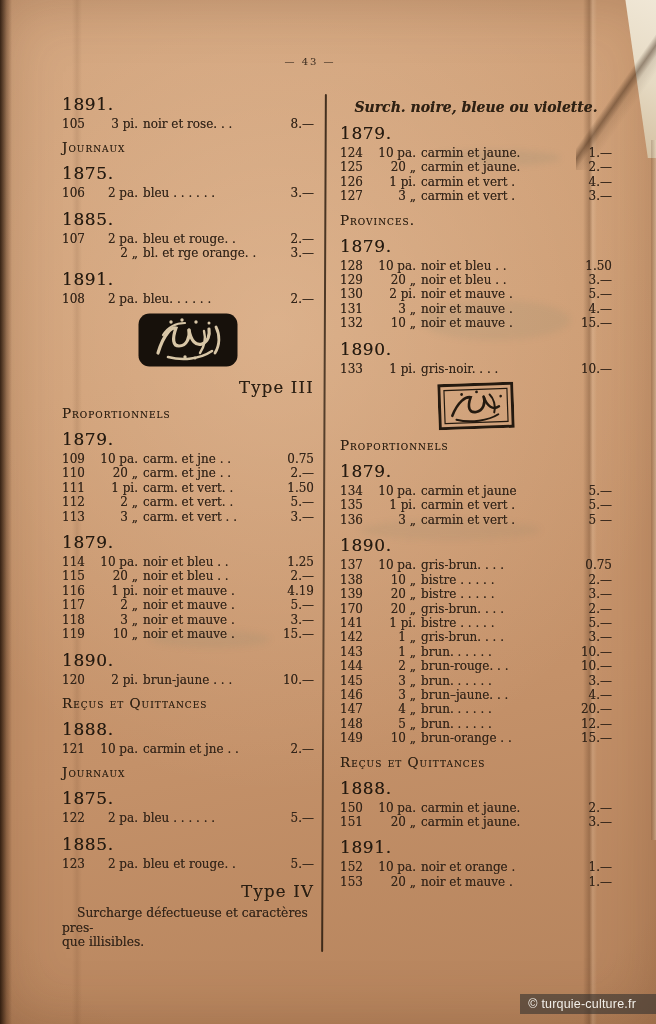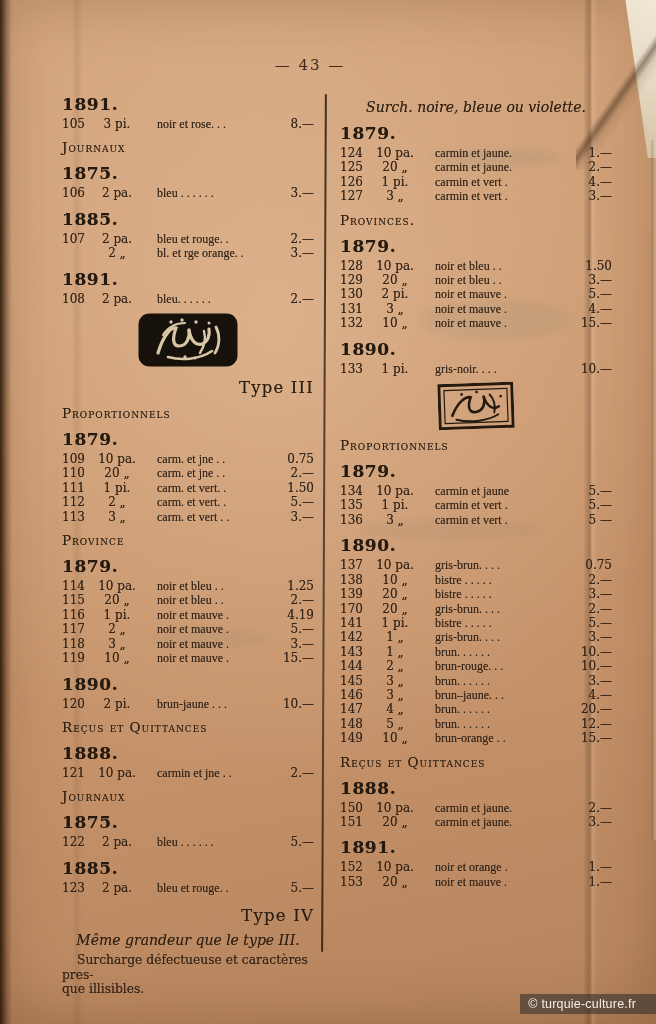--- a/index.html
+++ b/index.html
@@ -22,43 +22,43 @@
   
   .corner-fold{position:absolute;right:0;top:0;width:68px;height:158px;
     clip-path:polygon(55% 0,100% 0,100% 100%,88% 100%);
     background:linear-gradient(205deg,#f0e7d6 0%,#e6dac3 45%,#cdb795 100%);}
   .corner-fold-shadow{position:absolute;right:0;top:0;width:80px;height:170px;pointer-events:none;
     background:linear-gradient(125deg,transparent 52%,rgba(50,28,12,0.45) 56%,rgba(50,28,12,0.10) 60%,transparent 66%);}
   .right-edge-strip{position:absolute;right:0;top:140px;width:5px;height:700px;
     background:linear-gradient(90deg,rgba(60,30,12,0.30),rgba(240,228,205,0.55));opacity:.6;}
 
   .page-number{position:absolute;top:56px;left:0;width:620px;text-align:center;
-    font-size:15px;letter-spacing:2px;color:#3a2b1e;}
+    font-size:10px;letter-spacing:2px;color:#3a2b1e;}
 
   .divider{position:absolute;left:323px;top:94px;width:2px;height:858px;
     background:linear-gradient(180deg,rgba(40,25,12,0.85),rgba(40,25,12,0.65) 70%,rgba(40,25,12,0.85));
     transform:rotate(0.25deg);border-radius:2px;}
 
   .col{position:absolute;text-shadow:0 0 0.5px rgba(48,30,14,0.55);}
   .col-left{left:62px;top:86px;width:252px;}
   .col-right{left:340px;top:92px;width:272px;}
 
-  .year{font-size:17px;font-weight:bold;letter-spacing:0.6px;color:#241a10;margin:8px 0 3px;}
+  .year{font-size:17px;font-weight:normal;letter-spacing:0.6px;color:#241a10;margin:8px 0 3px;}
   .sechead{font-size:13.5px;font-variant:small-caps;letter-spacing:1px;margin:8px 0 2px;color:#2e2114;}
   .typehead{font-size:16.5px;text-align:right;letter-spacing:1.2px;margin:11px 0 3px;color:#2a1e12;}
-  .italicnote{font-size:14px;font-style:italic;font-weight:400;text-align:center;margin:7px 0 2px;color:#2e2114;}
+  .italicnote{font-size:14px;font-style:italic;font-weight:700;text-align:center;margin:7px 0 2px;color:#2e2114;}
   .smallnote{font-size:12.3px;line-height:1.18;margin-top:5px;text-indent:15px;white-space:pre-line;color:#33251a;}
   .stamp-wrap{text-align:center;margin:7px 0 2px;}
   .stamp-wrap svg{vertical-align:middle;}
   .col-right .stamp-wrap svg{transform:rotate(-2deg);}
 
   .row{display:flex;font-size:12px;line-height:14.4px;white-space:nowrap;}
   .row .num{width:34px;flex:none;}
-  .row .qty{width:42px;flex:none;text-align:center;}
-  .row .desc{flex:1;margin-left:19px;overflow:hidden;font-family:Liberation Serif, serif;}
+  .row .qty{width:42px;flex:none;text-align:right;}
+  .row .desc{flex:1;margin-left:5px;overflow:hidden;}
   .row .price{width:46px;flex:none;text-align:right;}
 
   .watermark{position:absolute;right:0;bottom:10px;background:rgba(55,52,48,0.62);
     color:#f2efe9;font-family:"Liberation Sans","DejaVu Sans",sans-serif;
     font-size:12.5px;padding:3px 20px 3px 8px;letter-spacing:0.2px;}
 
   
   .ghost{position:absolute;border-radius:50%;filter:blur(3px);pointer-events:none;}
   .g1{left:430px;top:150px;width:130px;height:16px;background:rgba(110,125,105,0.12);}
   .g2{left:420px;top:300px;width:150px;height:40px;background:rgba(110,125,105,0.10);}
@@ -165,21 +165,20 @@
         <span class="qty">2 „</span>
         <span class="desc">carm. et vert.  .</span>
         <span class="price">5.—</span>
       </div>
       <div class="row">
         <span class="num">113</span>
         <span class="qty">3 „</span>
         <span class="desc">carm. et vert .  .</span>
         <span class="price">3.—</span>
       </div>
-      <div class="sechead">Province</div>
       <div class="year">1879.</div>
       <div class="row">
         <span class="num">114</span>
         <span class="qty">10 pa.</span>
         <span class="desc">noir et bleu  .  .</span>
         <span class="price">1.25</span>
       </div>
       <div class="row">
         <span class="num">115</span>
         <span class="qty">20 „</span>
@@ -234,21 +233,20 @@
         <span class="price">5.—</span>
       </div>
       <div class="year">1885.</div>
       <div class="row">
         <span class="num">123</span>
         <span class="qty">2 pa.</span>
         <span class="desc">bleu et rouge.  .</span>
         <span class="price">5.—</span>
       </div>
       <div class="typehead">Type IV</div>
-      <div class="italicnote">Même grandeur que le type III.</div>
       <div class="smallnote">Surcharge défectueuse et caractères pres-
 que illisibles.</div>
     </div>
   <div class="col col-right" id="col-right">
       <div class="italicnote">Surch. noire, bleue ou violette.</div>
       <div class="year">1879.</div>
       <div class="row">
         <span class="num">124</span>
         <span class="qty">10 pa.</span>
         <span class="desc">carmin et jaune.</span>

